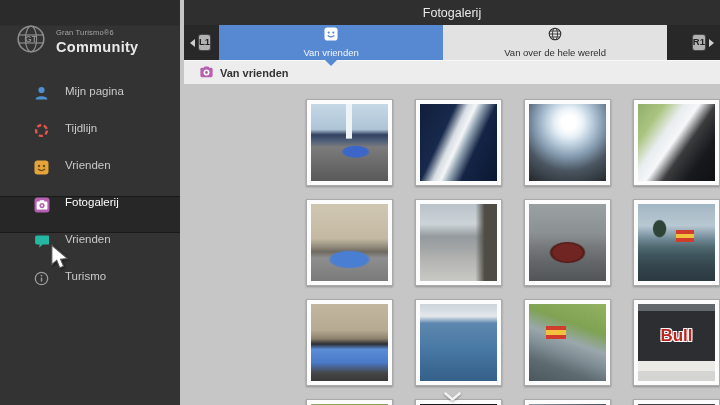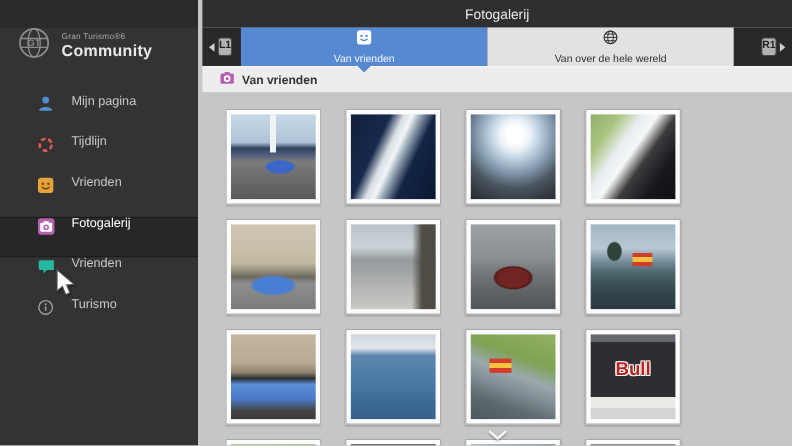--- a/index.html
+++ b/index.html
@@ -40,21 +40,21 @@
   .tab .caret { position:absolute; left:50%; bottom:-6px; transform:translateX(-50%); width:0; height:0;
     border-left:7px solid transparent; border-right:7px solid transparent; border-top:7px solid #5789d3; z-index:3; }
   .tabbar .spacer { flex:1; }
   .tab.first { margin-left:9px; }
   .subheader { height:24px; background:#ededed; display:flex; align-items:center; gap:7px; padding-left:16px;
     border-top:1px solid #f7f7f7; }
   .subheader .sh-label { font-size:11px; color:#333; font-weight:bold; }
 
   
   .gallery { position:relative; flex:1; overflow:hidden; background:#c6c6c6;
-    display:flex; flex-wrap:wrap; align-content:flex-start; gap:13px 22px; padding:15px 0 0 21px; }
+    display:flex; flex-wrap:wrap; align-content:flex-start; gap:13px 22px; padding:15px 0 0 21px;justify-content:flex-end; }
   .frame { width:87px; height:87px; background:#fcfcfc; border:1px solid #aaaaaa; padding:4px;
     box-shadow:0 1px 2px rgba(0,0,0,.28); }
   .photo { width:77px; height:77px; position:relative; overflow:hidden; background:#888; }
   .photo-text { position:absolute; left:0; right:0; top:14%; bottom:30%; display:flex; align-items:center; justify-content:center;
     font-weight:bold; font-size:17px; letter-spacing:0;
     text-shadow:-1px -1px 0 #fff, 1px -1px 0 #fff, -1px 1px 0 #fff, 1px 1px 0 #fff; }
   .more-indicator { position:absolute; top:304px; left:0; width:100%; display:flex; justify-content:center; z-index:2; }
   .more-indicator svg { filter:drop-shadow(0 1px 1px rgba(0,0,0,.35)); }
 
   

